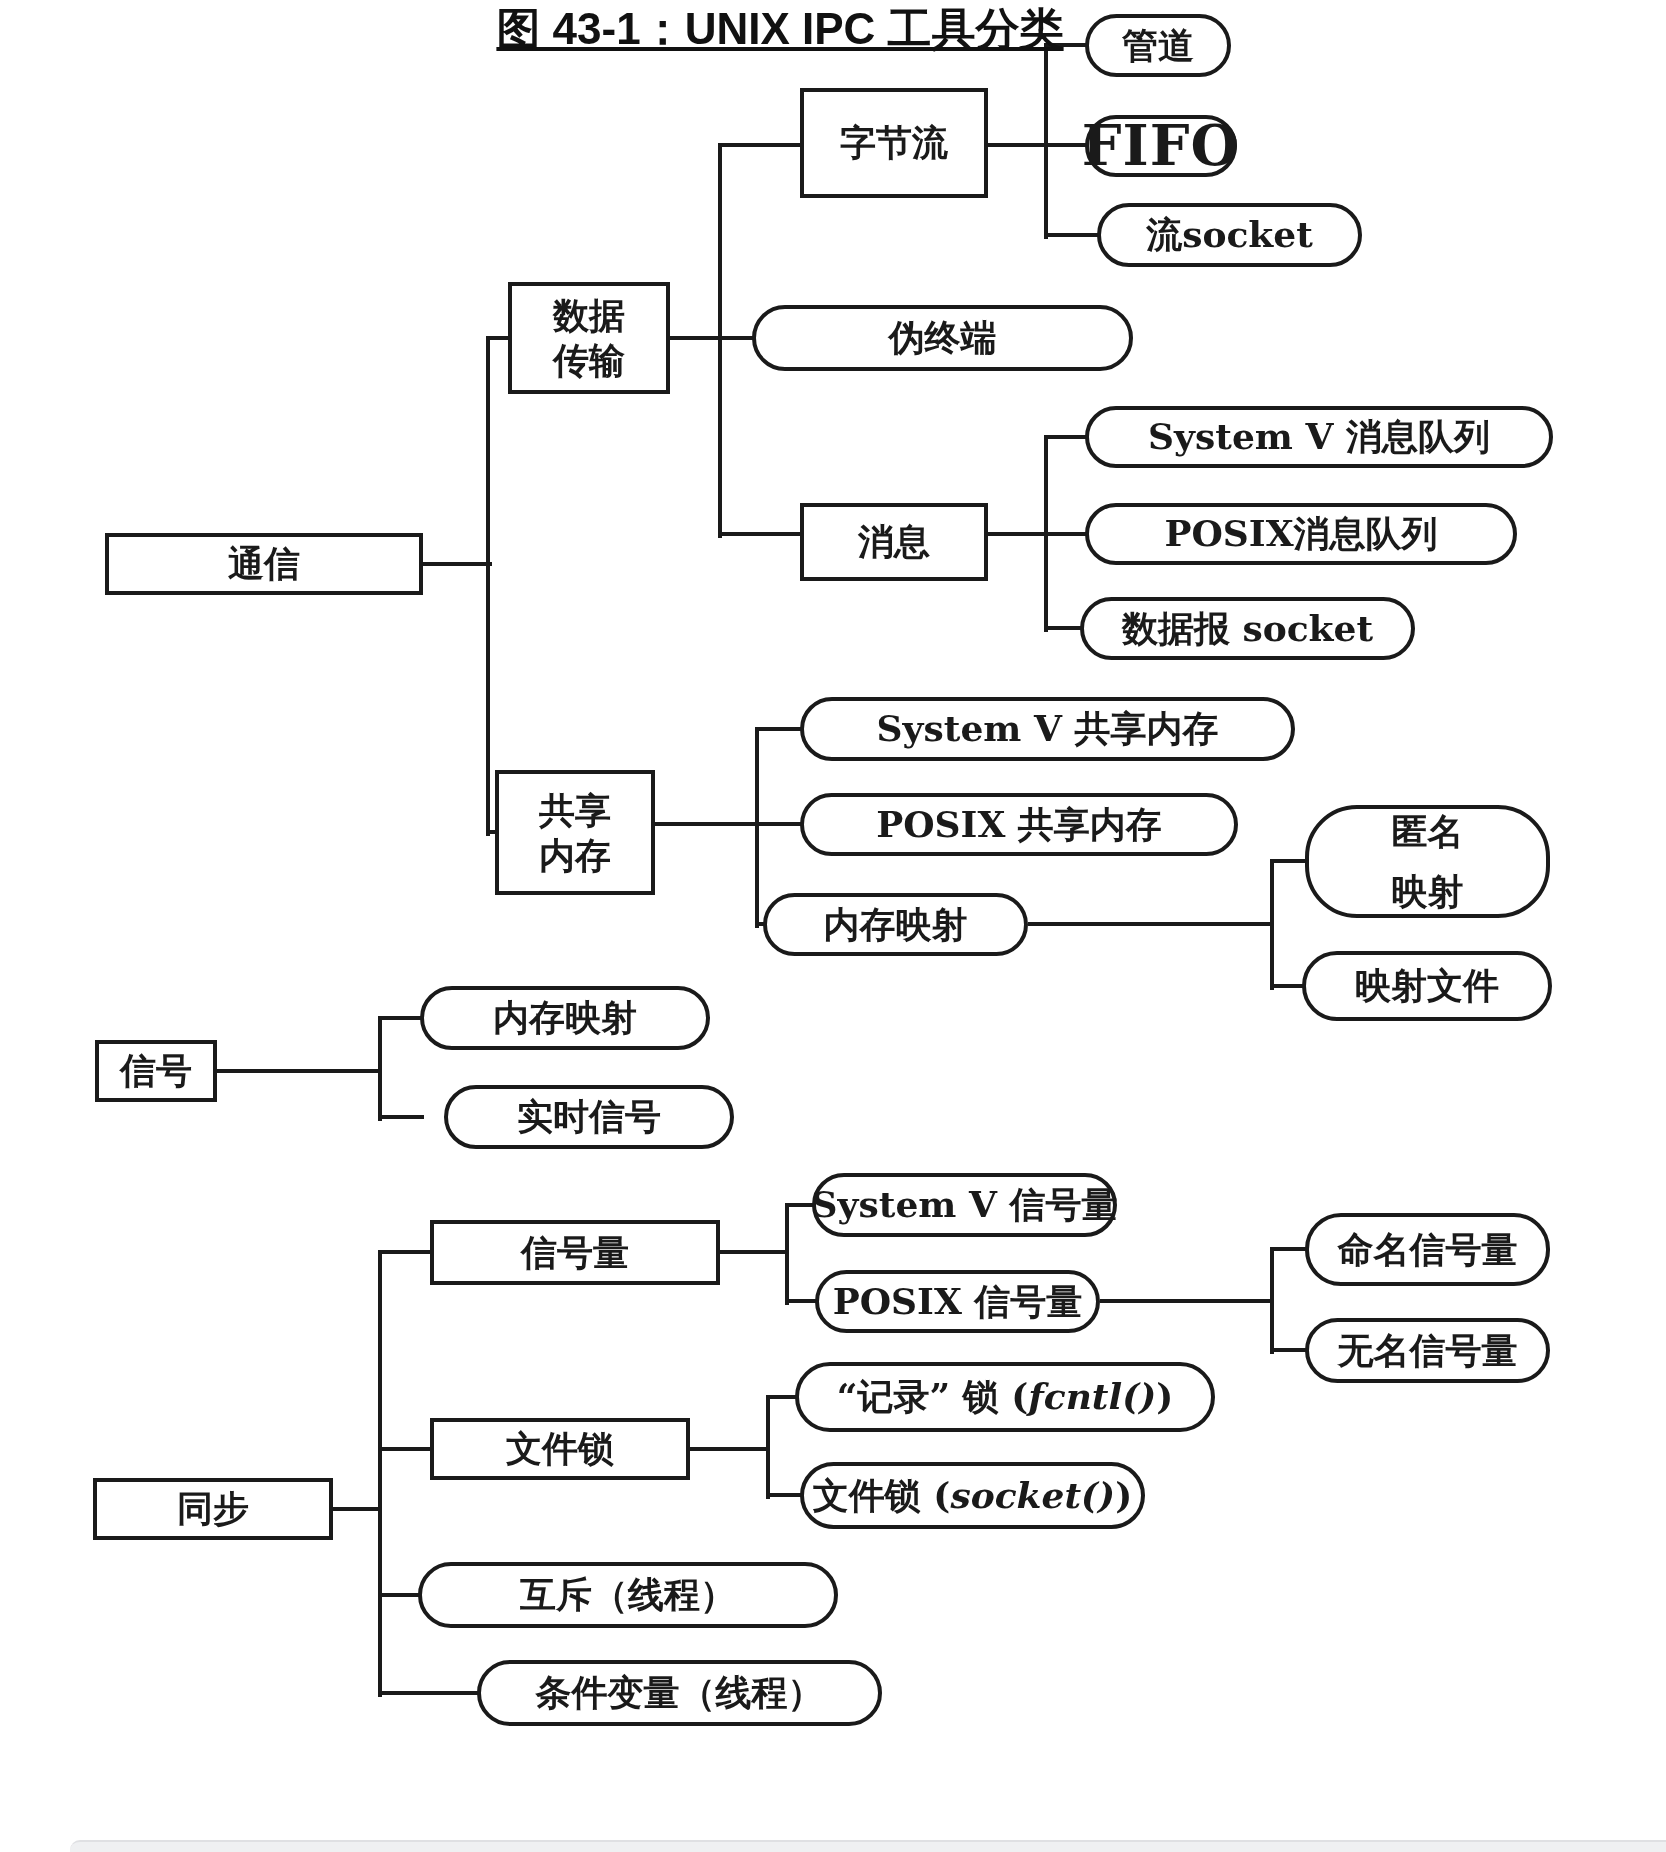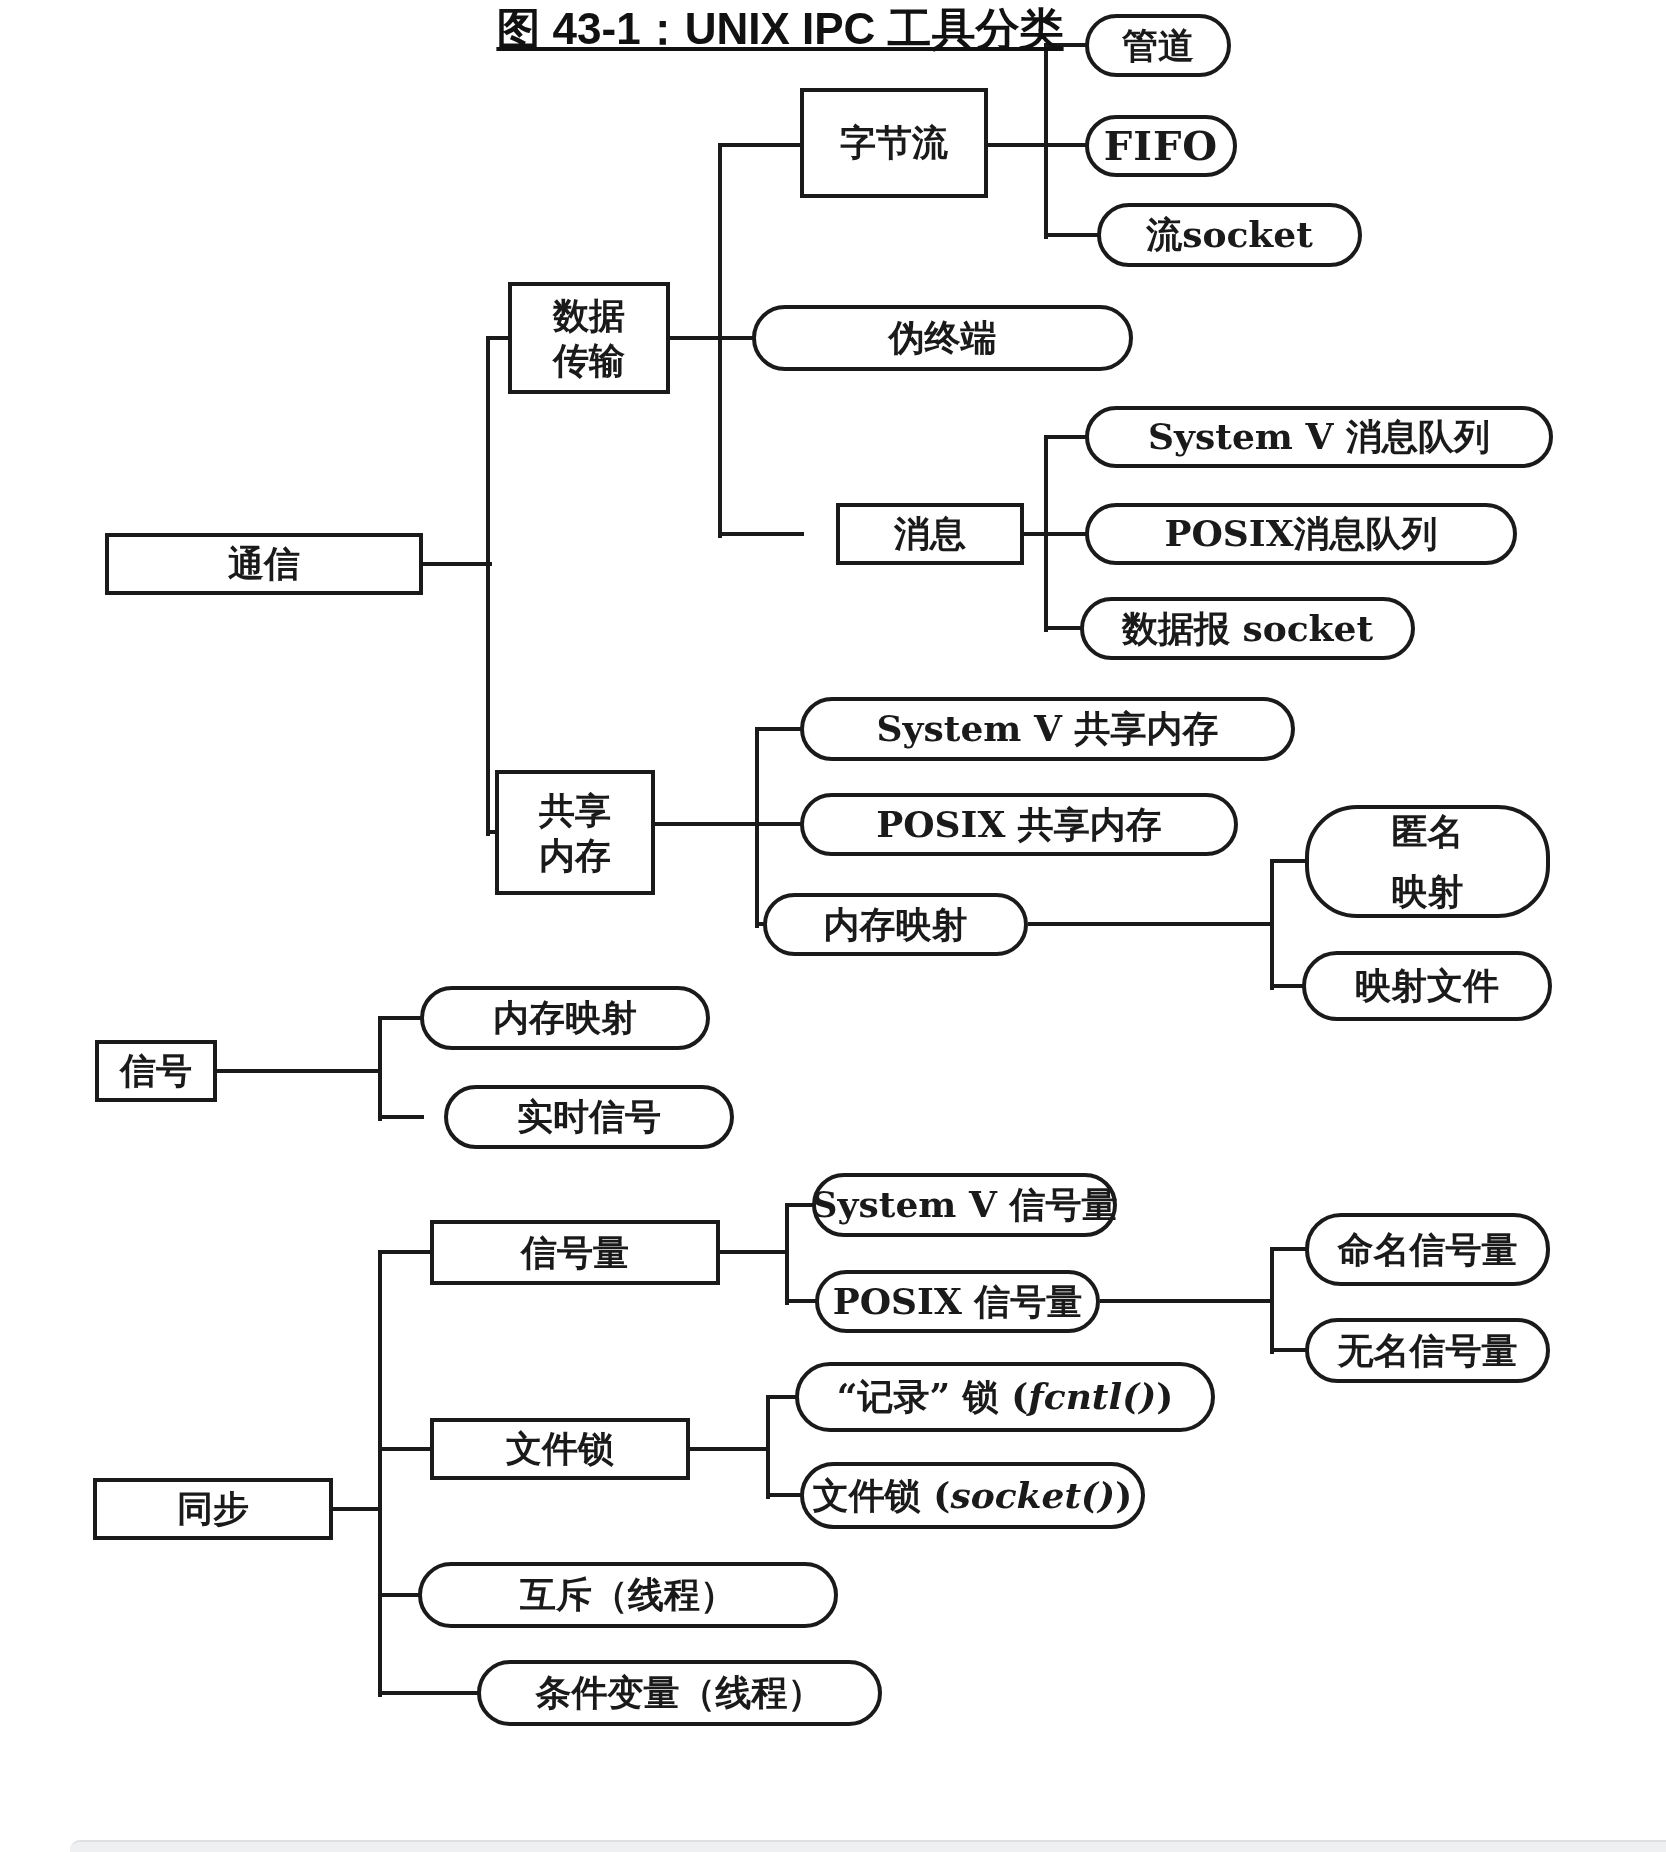--- a/index.html
+++ b/index.html
@@ -11,21 +11,21 @@
   .node {
     position:absolute; box-sizing:border-box; background:#ffffff;
     border:4px solid #1a1a1a; display:flex; align-items:center; justify-content:center;
     text-align:center; font-weight:bold; font-size:36px; line-height:1.2;
     white-space:nowrap; z-index:2;
   }
   .rect { border-radius:0; }
   .pill { border-radius:36px; }
   .pill-big { border-radius:52px;justify-content:space-between; }
   .two-line { flex-direction:column; line-height:1.25; }
-  .latin { font-size:40px; letter-spacing:1px; }
+  .latin { font-size:56px; letter-spacing:1px; }
   .fn { font-style:italic; }
   .h, .v { position:absolute; background:#1a1a1a; z-index:1; }
   .h { height:4px; }
   .v { width:4px; }
   .caption {
     position:absolute; left:0; top:1756; width:1560px; text-align:center;
     font-family:"Liberation Sans","DejaVu Sans",sans-serif; font-weight:bold;
     font-size:44px; color:#111111; z-index:2;text-decoration:underline;
   }
   .footer-bar {
@@ -105,21 +105,21 @@
   <div class="node rect" style="left:800px;top:88px;width:188px;height:110px">字节流</div>
 
   <div class="node pill" style="left:1085px;top:14px;width:146px;height:63px">管道</div>
 
   <div class="node pill latin" style="left:1085px;top:115px;width:152px;height:62px">FIFO</div>
 
   <div class="node pill" style="left:1097px;top:203px;width:265px;height:64px">流socket</div>
 
   <div class="node pill" style="left:752px;top:305px;width:381px;height:66px">伪终端</div>
 
-  <div class="node rect" style="left:836px;top:503px;width:188px;height:62px">消息</div>
+  <div class="node rect" style="left:800px;top:503px;width:188px;height:78px">消息</div>
 
   <div class="node pill" style="left:1085px;top:406px;width:468px;height:62px">System V 消息队列</div>
 
   <div class="node pill" style="left:1085px;top:503px;width:432px;height:62px">POSIX消息队列</div>
 
   <div class="node pill" style="left:1080px;top:597px;width:335px;height:63px">数据报 socket</div>
 
   <div class="node rect two-line" style="left:495px;top:770px;width:160px;height:125px">
     <span>共享</span>
     <span>内存</span>

